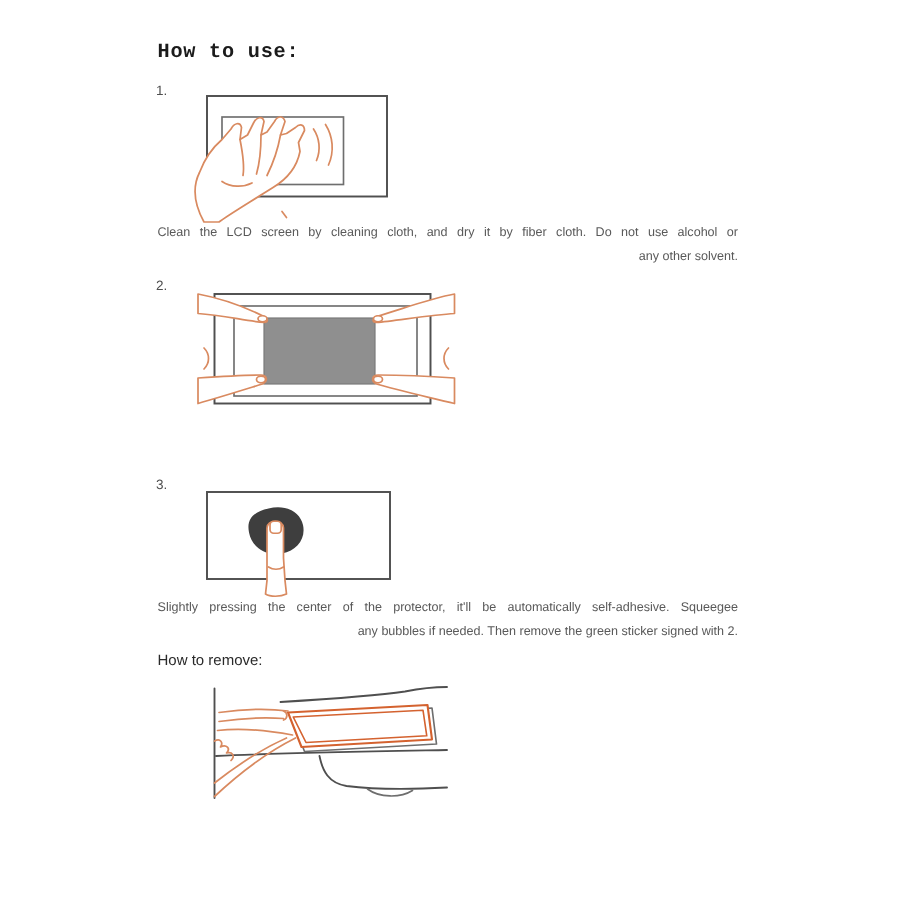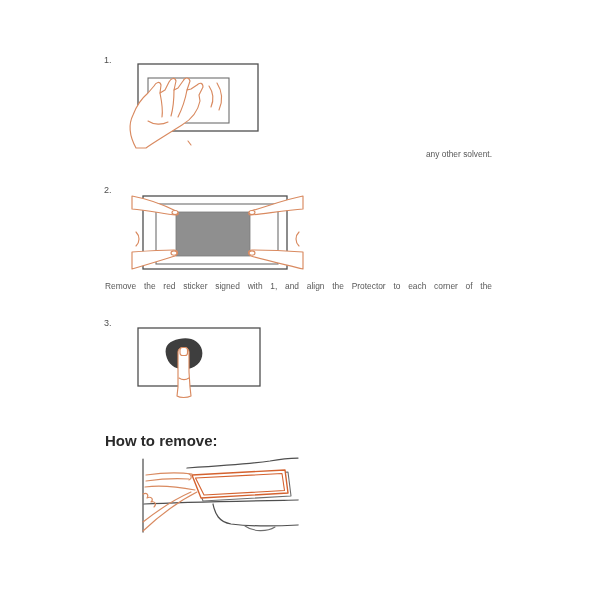--- a/index.html
+++ b/index.html
@@ -20,21 +20,21 @@
     font-family:"Liberation Sans", sans-serif;overflow:hidden;
   }
   .title{
     position:absolute;left:105px;top:27px;
     font-family:"Liberation Mono","DejaVu Sans Mono",monospace;
     font-size:13.5px;font-weight:700;color:var(--heading-black);
     letter-spacing:0.5px;line-height:17px;
   }
   .subtitle{
     position:absolute;left:105px;top:434px;
-    font-size:15px;font-weight:700;color:#2a2a2a;line-height:13px;
+    font-size:10px;font-weight:400;color:#2a2a2a;line-height:13px;
   }
   .stepnum{
     position:absolute;left:104px;
     font-size:9px;color:#4e4e4e;line-height:11px;
   }
   .caption{
     position:absolute;left:105px;width:387px;
     font-size:8.4px;color:var(--text-gray);line-height:15.8px;
   }
   .cap-line{text-align:right;}
@@ -51,35 +51,37 @@
   .blob{fill:var(--blob-dark);stroke:none;}
   .pro{stroke:var(--protector-orange);stroke-width:1.4;stroke-linejoin:round;}
   .pro-outer{fill:#fff;}
   .pro-inner{fill:none;stroke-width:1.1;}
 </style>
 </head>
 <body>
 
 <div class="page">
 
+  <div class="title">How to use:</div>
 
   <div class="stepnum" style="top:55px;">1.</div>
   <svg class="illus" style="left:110px;top:59px;" width="195" height="90" viewBox="0 0 195 90">
     <rect class="box" x="28" y="5" width="120" height="67"></rect>
     <rect class="box2" x="38" y="19" width="81" height="45"></rect>
     <path class="ol" d="M99,27 C103,33 104,41 101,48"></path>
     <path class="ol" d="M107,24 C112,32 113,42 109,51"></path>
     <path class="ow" d="M26,89 C20,78 18,66 23,56 C26,48 31,40 38,34 L44,27 C46,23 50,22 51,26 L50,34 L55,31 L59,23 C61,19 65,18 66,22 L64,31 L68,29 L73,22 C75,18 79,18 80,22 L77,31 L81,30 L87,26 C90,23 93,24 93,28 L89,36 L90,42 C88,52 82,60 72,66 L56,76 C48,81 40,86 36,89 Z"></path>
     <path class="ol" d="M50,34 C52,44 53,52 52,58"></path>
     <path class="ol" d="M64,31 C64,42 63,50 61,57"></path>
     <path class="ol" d="M77,31 C75,42 72,50 68,58"></path>
     <path class="ol" d="M38,62 C44,66 52,66 58,63"></path>
     <path class="ol" d="M78,82 L81,86"></path>
   </svg>
   <div class="caption" style="top:147px;">
+    <div class="cap-line j">Clean the LCD screen by cleaning cloth, and dry it by fiber cloth. Do not use alcohol or</div>
     <div class="cap-line">any other solvent.</div>
   </div>
 
   <div class="stepnum" style="top:185px;">2.</div>
   <svg class="illus" style="left:130px;top:192px;" width="175" height="85" viewBox="0 0 175 85">
     <rect class="box" x="13" y="4" width="144" height="73"></rect>
     <rect class="box2" x="26" y="12" width="122" height="60"></rect>
     <rect class="grayfill" x="46" y="20" width="74" height="44"></rect>
 
     <path class="ow" d="M2,4 C18,7 34,13 46,19 C49,20.5 49,23 46,23 C34,22 18,18 2,17 Z"></path>
@@ -90,31 +92,34 @@
     <ellipse class="ow" cx="122" cy="20.5" rx="3" ry="2"></ellipse>
     <path class="ol" d="M169,40 C165,44 165,50 169,54"></path>
 
     <path class="ow" d="M2,60 C16,59 30,58 44,58 C48,58 49,62 45,64 C32,68 16,73 2,77 Z"></path>
     <ellipse class="ow" cx="44" cy="61" rx="3" ry="2.2"></ellipse>
 
     <path class="ow" d="M173,60 C159,59 145,58 122,58 C118,58 117,62 121,64 C134,68 157,73 173,77 Z"></path>
     <ellipse class="ow" cx="122" cy="61" rx="3" ry="2.2"></ellipse>
   </svg>
   <div class="caption" style="top:279px;">
-    <div class="cap-line j">Remove the red sticker signed with 1, and align the Protector to each corner of the</div>
   </div>
 
   <div class="stepnum" style="top:318px;">3.</div>
   <svg class="illus" style="left:130px;top:324px;" width="140" height="76" viewBox="0 0 140 76">
     <rect class="box" x="8" y="4" width="122" height="58"></rect>
     <path class="blob" d="M49,15 C60,12 70,17 72,26 C74,35 68,43 58,45 C47,47 38,41 36,31 C34,21 40,17 49,15 Z"></path>
     <path class="ow" d="M48,28 C48,22 59,22 59,28 L59,48 L60,63 L61,72 C57,74 50,74 47,72 L48,63 L48,48 Z"></path>
     <rect class="ow" x="50" y="23.5" width="7.5" height="8" rx="2.5"></rect>
     <path class="ol" d="M49,54 C52,56 56,56 59,54"></path>
   </svg>
+  <div class="caption" style="top:397px;">
+    <div class="cap-line j">Slightly pressing the center of the protector, it'll be automatically self-adhesive. Squeegee</div>
+    <div class="cap-line">any bubbles if needed. Then remove the green sticker signed with 2.</div>
+  </div>
 
   <div class="subtitle">How to remove:</div>
   <svg class="illus" style="left:135px;top:454px;" width="165" height="82" viewBox="0 0 165 82">
     <path class="gl" d="M8,5 L8,78"></path>
     <path class="gl" d="M52,14 C85,12 115,10 135,7 C145,5 155,4 163,4"></path>
     <path class="gl" d="M9,50 C50,48 110,47 163,46"></path>
     <path class="gl" d="M78,50 C80,60 84,68 96,70 C120,73 145,72 163,71"></path>
     <path class="gl2" d="M110,72 C118,78 132,78 140,73"></path>
     <path class="gl2" d="M59,23 L153,18 L156,42 L68,47 Z"></path>
     <path class="pro pro-outer" d="M57,21 L150,16 L153,39 L66,44 Z"></path>

